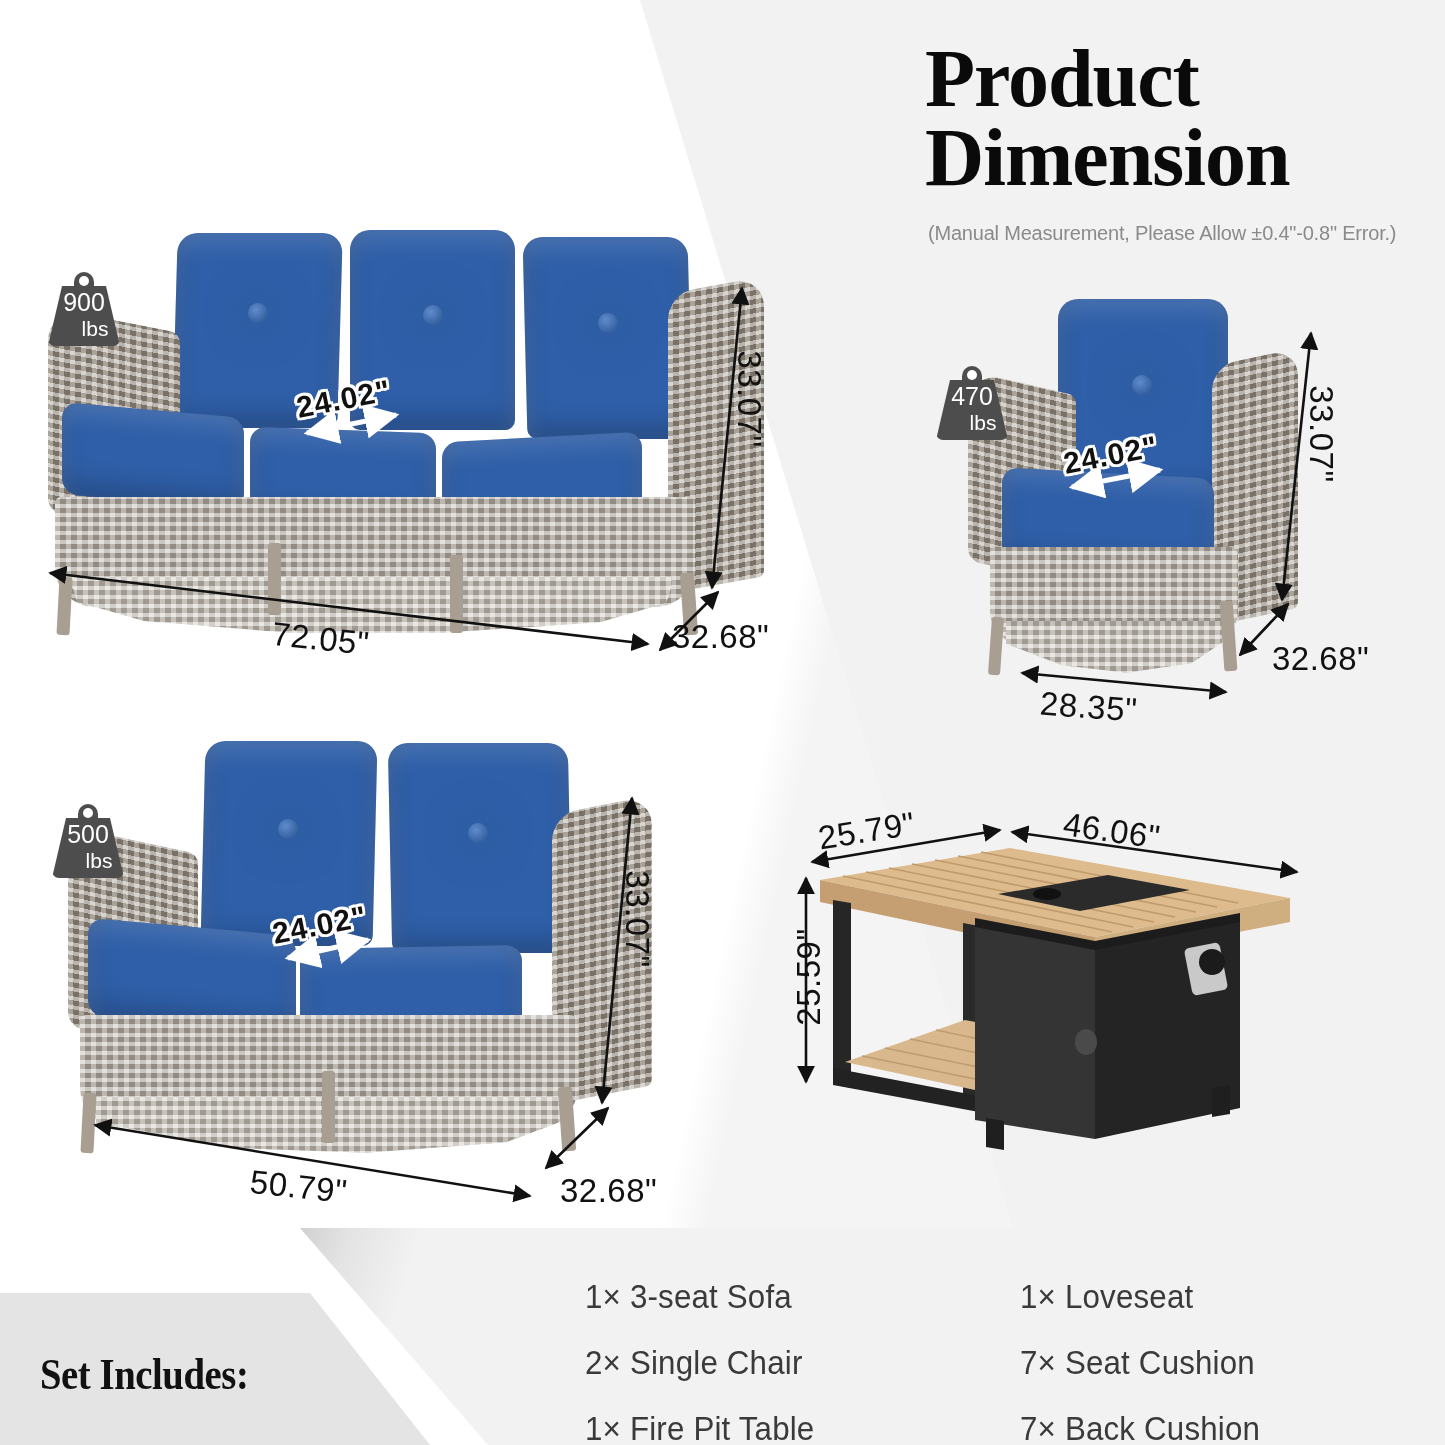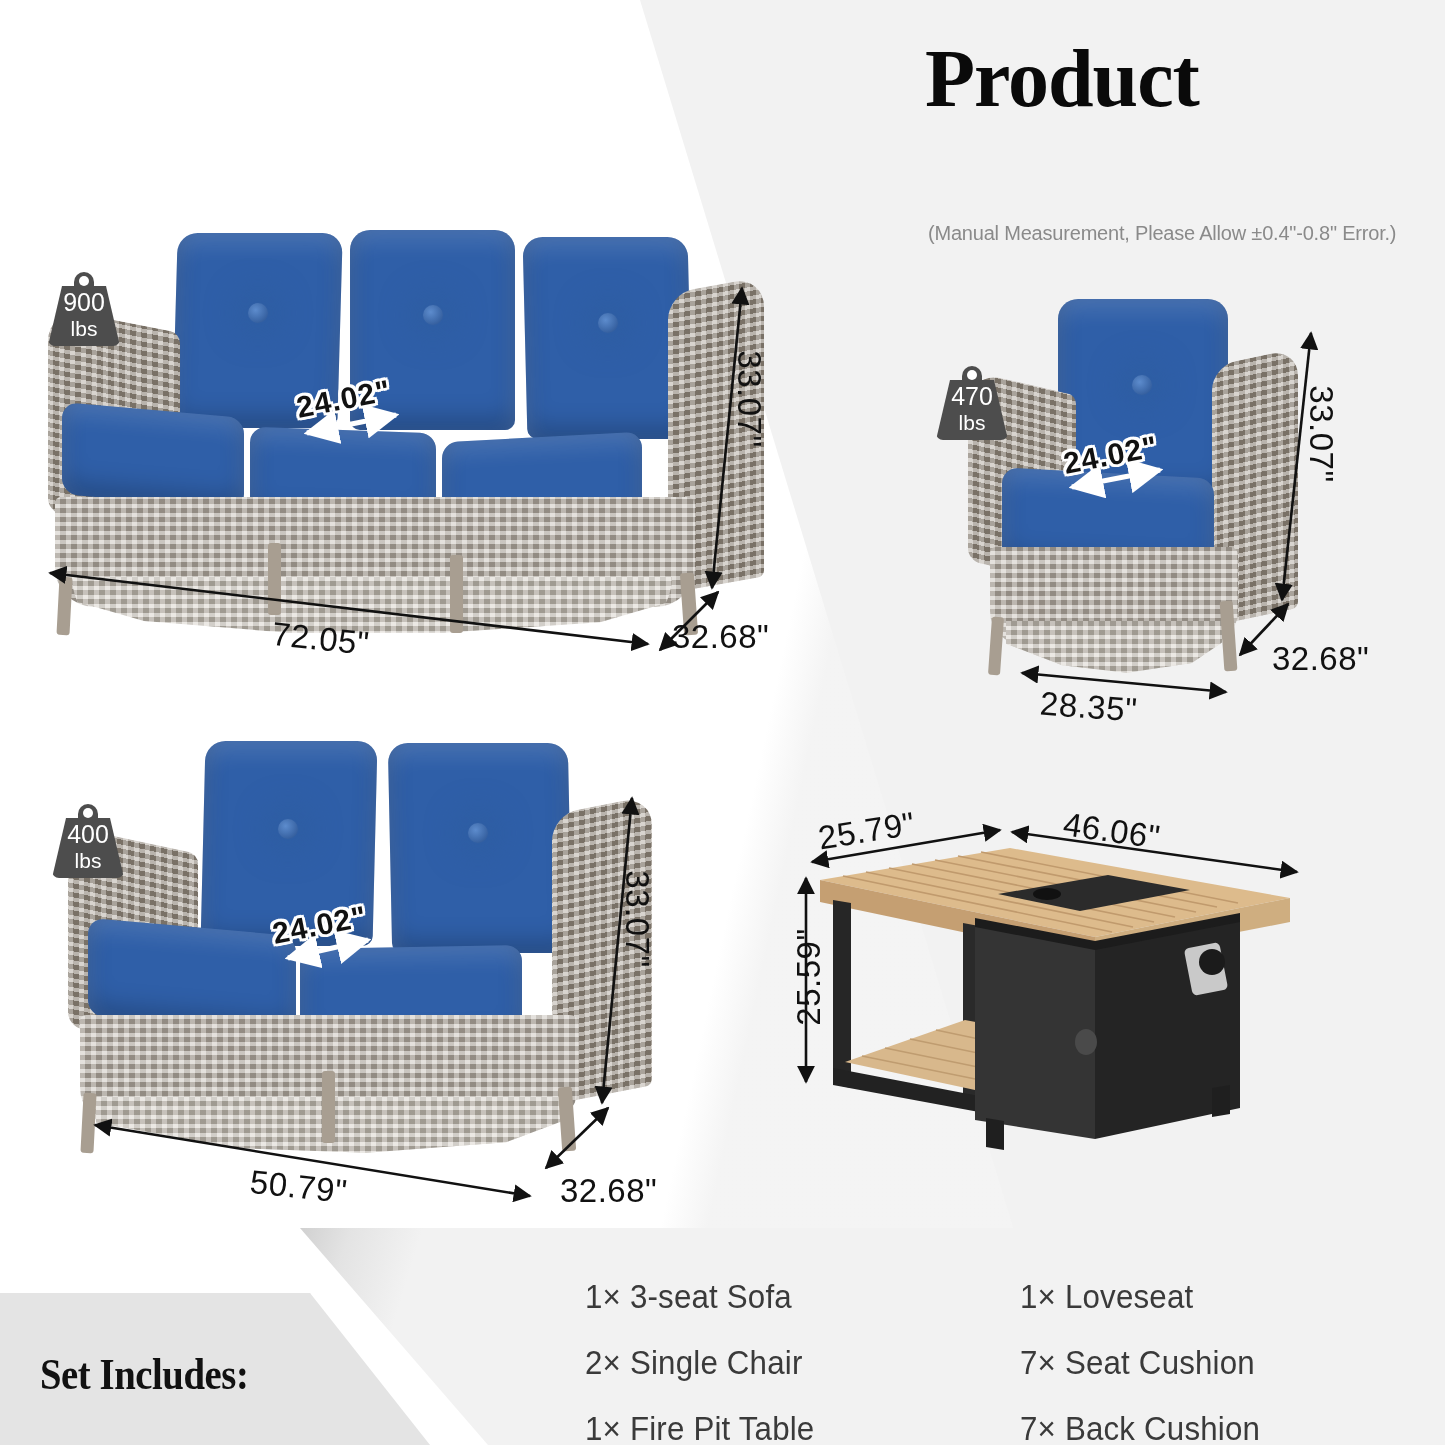--- a/index.html
+++ b/index.html
@@ -76,21 +76,21 @@
   }
   .badge .hole{
     position:absolute;left:31px;top:8px;width:10px;height:10px;
     background:#fff;border-radius:50%;
   }
   .badge .num{
     position:absolute;left:0;top:22px;width:72px;text-align:center;
     color:#fff;font-size:25px;font-weight:400;line-height:1;
   }
   .badge .unit{
-    position:absolute;left:0;top:50px;width:72px;text-align:center;
+    position:absolute;left:11px;top:50px;width:72px;text-align:center;
     color:#fff;font-size:21px;font-weight:400;line-height:1;
   }
 
   
   .dim{position:absolute;font-size:33px;color:#111;white-space:nowrap;letter-spacing:.5px;}
   .dim-v{transform-origin:center center;}
   .dim-diag{
     font-size:30px;color:#111;font-weight:700;white-space:nowrap;
     position:absolute;letter-spacing:1px;
     text-shadow:
@@ -121,20 +121,21 @@
 </head>
 <body>
 
 <div class="stage">
 
   <div class="wedge-tr"></div>
   <div class="wedge-tr-soft"></div>
 
   <div class="headline">
     <div>Product</div>
+    <div>Dimension</div>
   </div>
   <div class="subline">(Manual Measurement, Please Allow ±0.4"-0.8" Error.)</div>
 
   <div class="piece" style="left:20px;top:225px;width:760px;height:420px;">
 
     <div class="cush back" style="left:155px;top:8px;width:165px;height:195px;transform:skewX(-1.6deg);"></div>
     <div class="tuft" style="left:228px;top:78px;"></div>
     <div class="cush back" style="left:330px;top:5px;width:165px;height:200px;"></div>
     <div class="tuft" style="left:403px;top:80px;"></div>
     <div class="cush back" style="left:505px;top:12px;width:165px;height:202px;transform:skewX(1.4deg);"></div>
@@ -206,21 +207,21 @@
                 clip-path:polygon(0 0,100% 0,100% 42%,88% 78%,58% 96%,30% 88%,0 44%);"></div>
     <div class="leg" style="left:22px;top:358px;width:13px;height:60px;transform:rotate(3deg);"></div>
     <div class="leg" style="left:262px;top:336px;width:13px;height:72px;"></div>
     <div class="leg" style="left:500px;top:352px;width:14px;height:64px;transform:rotate(-4deg);"></div>
   </div>
 
   <div class="badge" style="left:52px;top:800px;">
     <div class="body"></div>
     <div class="knob"></div>
     <div class="hole"></div>
-    <div class="num">400</div>
+    <div class="num">500</div>
     <div class="unit">lbs</div>
   </div>
 
   <svg class="ovl" viewBox="0 0 1445 1445">
 
     <polygon points="820,880 1010,848 1290,898 1095,937" fill="#ddbb8c"></polygon>
     <polygon points="820,880 1095,937 1095,960 820,902" fill="#c59f72"></polygon>
     <polygon points="1095,937 1290,898 1290,922 1095,960" fill="#cfae80"></polygon>
 
     <g stroke="#c09a6d" stroke-width="1.6">

